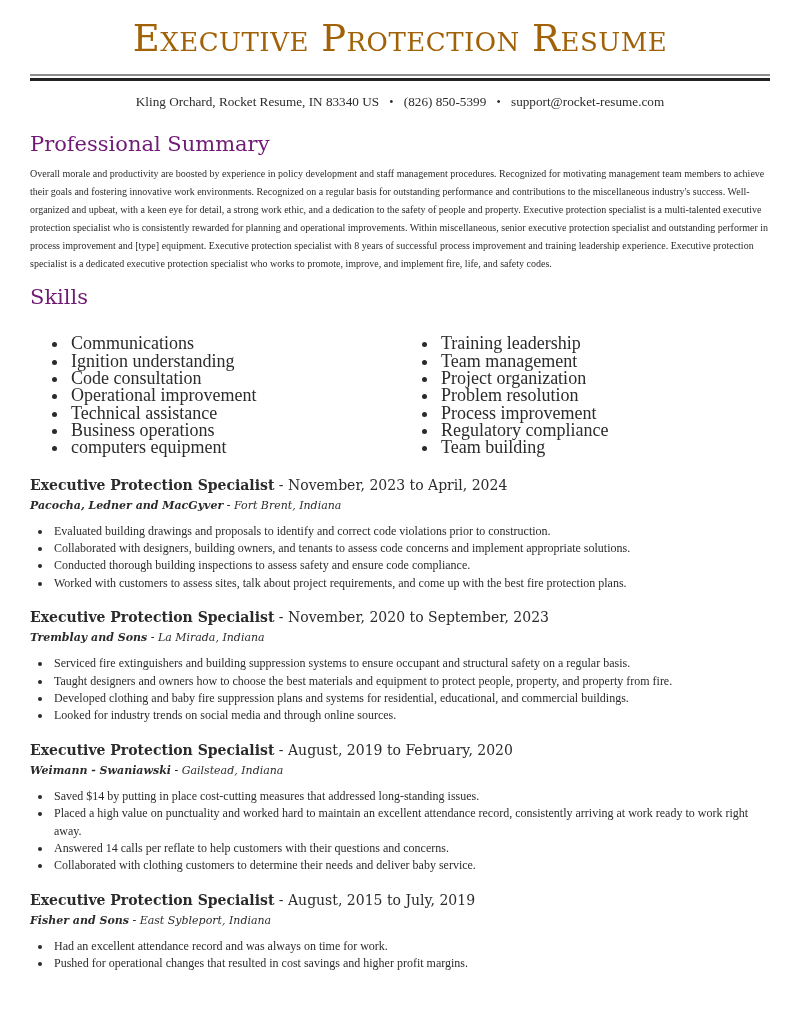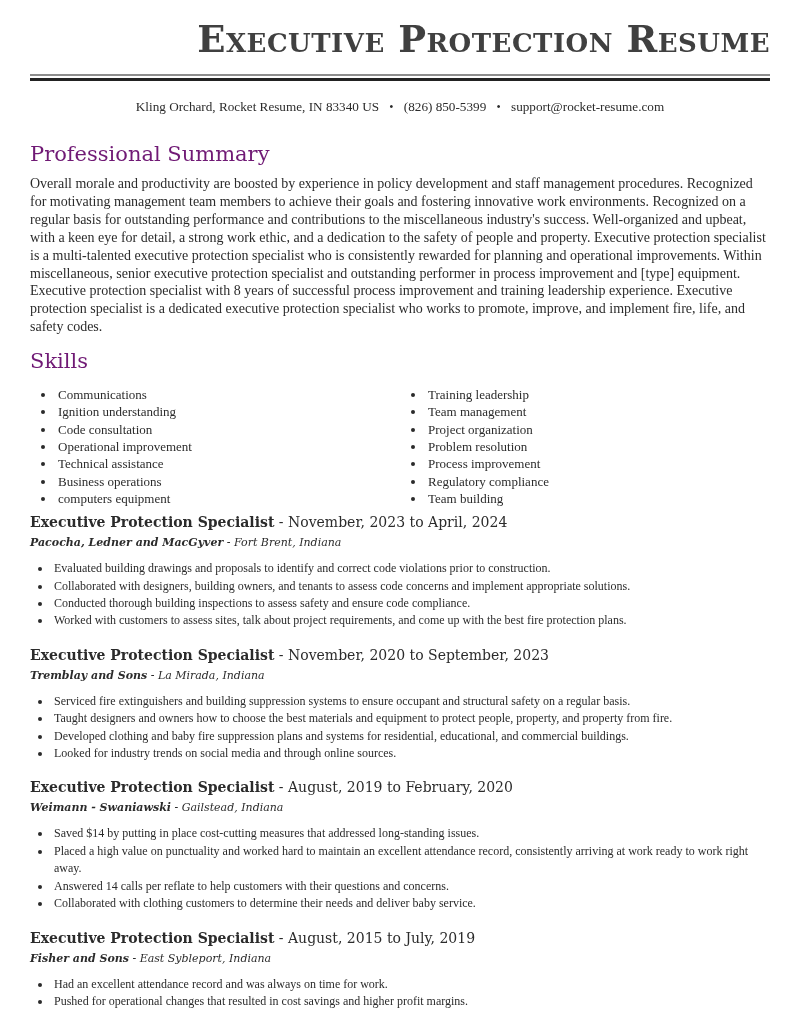--- a/index.html
+++ b/index.html
@@ -13,65 +13,65 @@
     font-family: "Liberation Serif", "DejaVu Serif", serif;
   }
   .page { padding: 16px 30px 0 30px; }
 
   
   h1.resume-title {
     margin: 0 0 12px 0;
     font-family: "DejaVu Serif", "Liberation Serif", serif;
     font-size: 37px;
     line-height: 46px;
-    font-weight: 700;
+    font-weight: 400;
     font-variant: small-caps;
     letter-spacing: 0.5px;
-    text-align: right;
-    color: #404040;
+    text-align: center;
+    color: #a16207;
   }
   .divider { margin: 0; }
   .divider .thin  { height: 2px; background: #8d8d8d; margin-bottom: 2px; }
   .divider .thick { height: 3px; background: #222222; }
 
   .contact {
     margin: 12px 0 0 0;
     font-size: 13.2px;
-    line-height: 28px;
+    line-height: 17px;
     text-align: center;
     font-stretch: condensed;
   }
   .contact .sep { margin: 0 7px; font-size: 12px; color: #2b2b2b; }
 
   
   h2.section-heading {
     margin: 12px 0 8px 0;
     font-family: "DejaVu Serif", "Liberation Serif", serif;
     font-size: 21px;
     line-height: 26px;
     font-weight: 400;
     color: #701a75;
   }
   h2.section-heading.first { margin-top: 20px; }
 
   
   .summary-text {
     margin: 0;
-    font-size: 14px;
+    font-size: 10px;
     line-height: 17.9px;
     font-stretch: condensed;
   }
 
   
   .skills-cols { display: flex; }
   .skills-cols ul {
     width: 50%;
-    margin: 4px;
+    margin: 17px;
     padding-left: 22px;
-    font-size: 13px;
+    font-size: 18px;
     line-height: 17.3px;
     font-stretch: condensed;
     list-style-type: disc;
   }
   .skills-cols li { padding-left: 2px; }
 
   
   .job { margin-top: 16px; }
   .job.first { margin-top: 2px; }
   .job-title-line {

